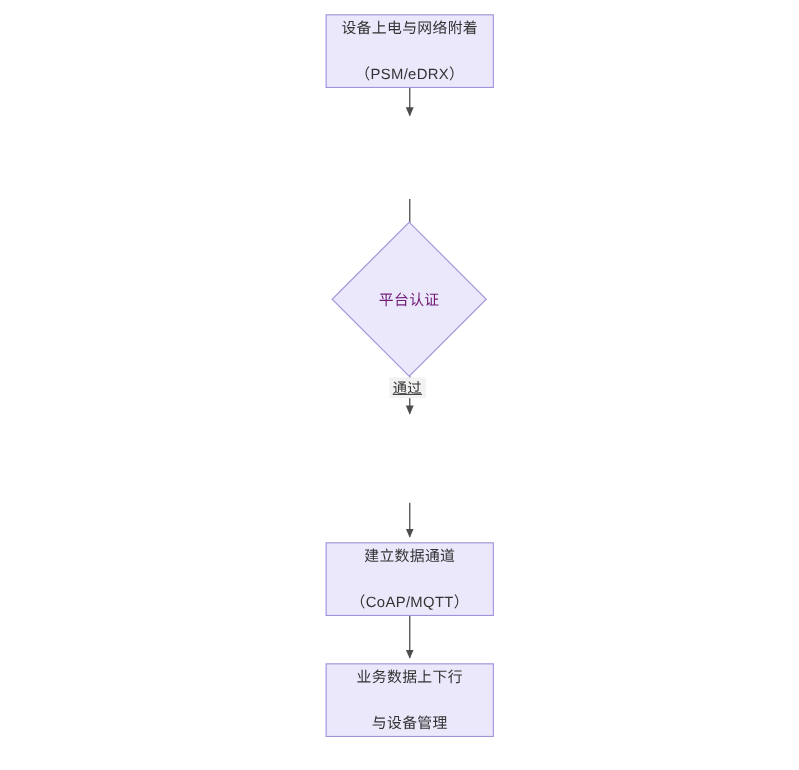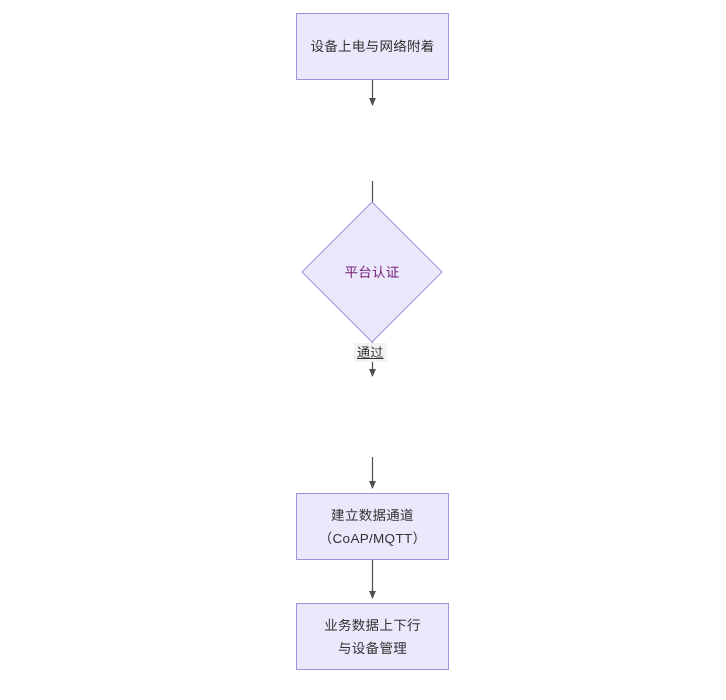--- a/index.html
+++ b/index.html
@@ -21,21 +21,21 @@
   }
   
   .node {
     position: absolute;
     box-sizing: border-box;
     background: #ebe8fb;
     border: 1px solid #a391d9;
     display: flex;
     flex-direction: column;
     align-items: center;
-    justify-content: center;
+    justify-content: space-between;
     text-align: center;
     font-size: 13.5px;
     line-height: 23px;
     color: #333333;
     letter-spacing: 0.3px;
     white-space: nowrap;
   }
   .node .line2 { display: block; }
 
   
@@ -103,20 +103,21 @@
 
     <line x1="372.5" y1="322" x2="372.5" y2="376" stroke="#4d4d4d" stroke-width="1.2" marker-end="url(#arrowhead)"></line>
 
     <line x1="372.5" y1="457" x2="372.5" y2="488" stroke="#4d4d4d" stroke-width="1.2" marker-end="url(#arrowhead)"></line>
 
     <line x1="372.5" y1="560" x2="372.5" y2="598" stroke="#4d4d4d" stroke-width="1.2" marker-end="url(#arrowhead)"></line>
   </svg>
 
   <div class="node" style="left:296px; top:13px; width:153px; height:67px;">
     <span class="line1">设备上电与网络附着</span>
+    <span class="line2">（PSM/eDRX）</span>
   </div>
 
 
   <div style="position:absolute; left:322px; top:222px; width:100px; height:100px;">
     <div class="decision" style="left:0; top:0;"></div>
     <div class="decision-label">平台认证</div>
   </div>
 
   <div class="edge-label" style="left:354px; top:343px;text-decoration:underline;">通过</div>
 

